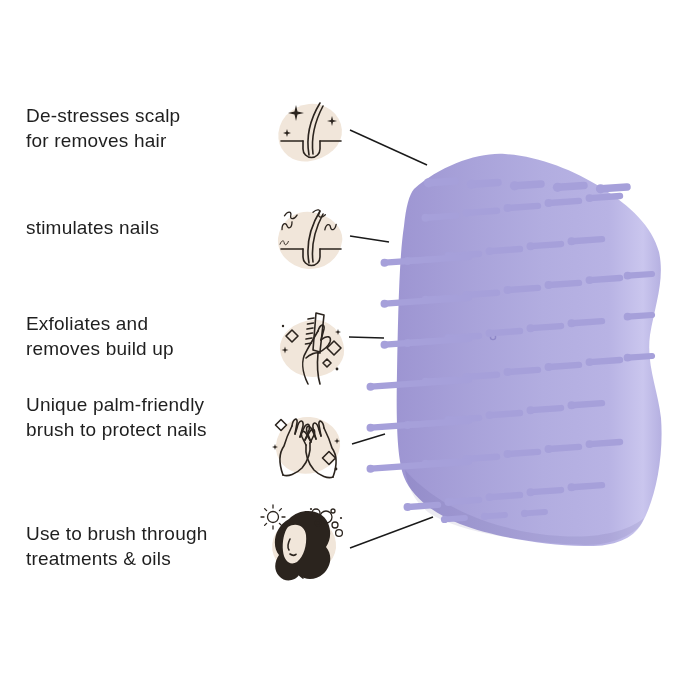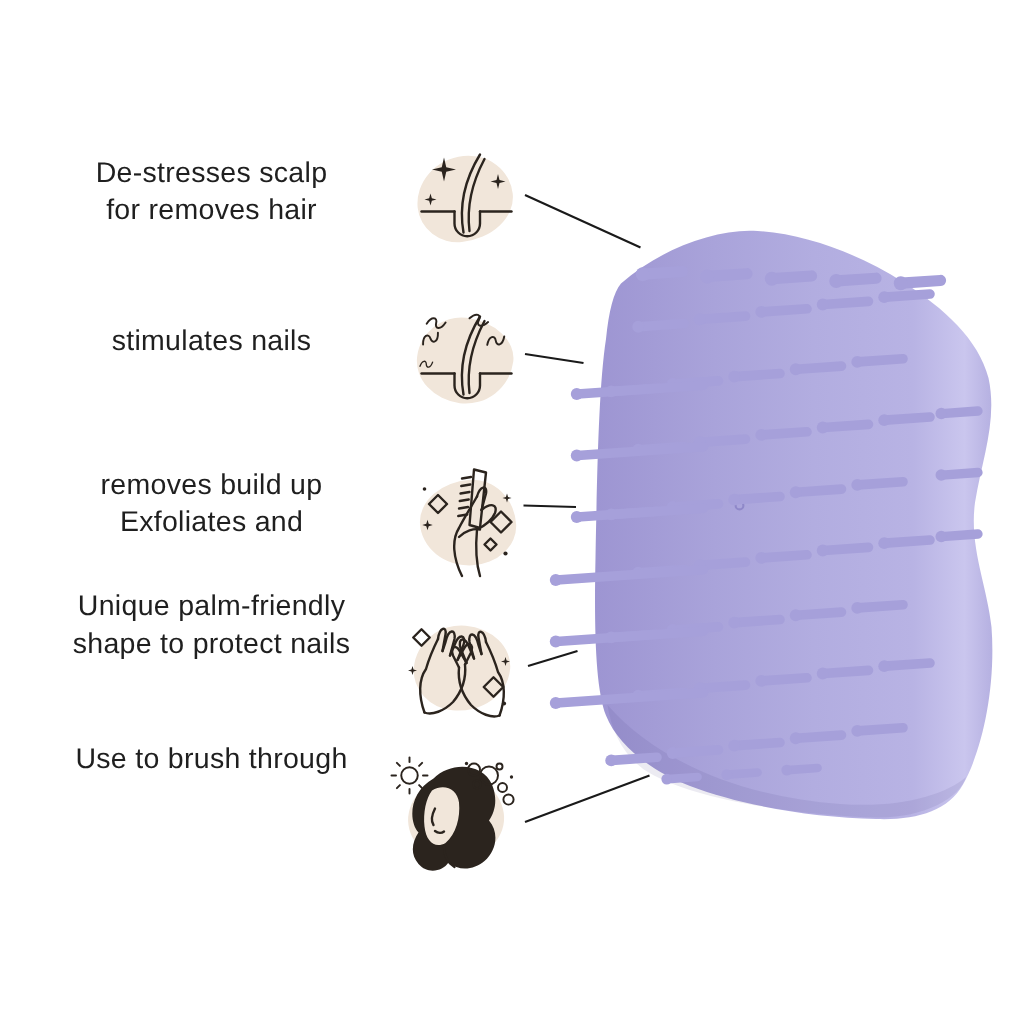--- a/index.html
+++ b/index.html
@@ -4,21 +4,21 @@
 <style>
   html,body{margin:0;padding:0;background:#ffffff;}
   .stage{
     position:relative;width:679px;height:679px;background:var(--bg,#ffffff);
     overflow:hidden;font-family:"Liberation Sans",sans-serif;
   }
   .overlay{position:absolute;left:0;top:0;width:679px;height:679px;pointer-events:none;}
   .connector{stroke:var(--line-color,#1a1a1a);stroke-width:1.4;}
   
   .feature-text{
-    position:absolute;left:26px;width:230px;text-align:center;
+    position:absolute;left:26px;width:230px;text-align:left;
     font-size:19px;line-height:25px;color:var(--text-color,#1f1f1f);
     letter-spacing:.2px;
   }
   .feature-text span{display:block;}
   .icon-blob{
     position:absolute;width:64px;height:57px;background:var(--blob-color,#f1e6da);
   }
   .blob-a{border-radius:53% 47% 58% 42% / 55% 50% 50% 45%;transform:rotate(-6deg);}
   .blob-b{border-radius:46% 54% 50% 50% / 52% 44% 56% 48%;transform:rotate(7deg);}
   .blob-c{border-radius:55% 45% 48% 52% / 48% 55% 45% 52%;transform:rotate(-3deg);}
@@ -238,22 +238,22 @@
     <g class="ink-thin">
       <path transform="translate(12,26) rotate(-20)" d="M0,6 C2,0 6,0 6,4 C6,8 10,8 12,2"></path>
       <path transform="translate(18,12) rotate(15)" d="M0,6 C2,0 6,0 6,4 C6,8 10,8 12,2"></path>
       <path transform="translate(48,9) rotate(30)" d="M0,6 C2,0 6,0 6,4 C6,8 10,8 12,2"></path>
       <path transform="translate(56,26) rotate(-8)" d="M0,6 C2,0 6,0 6,4 C6,8 10,8 12,2"></path>
       <path transform="translate(12,42) scale(0.7)" d="M0,6 C2,0 6,0 6,4 C6,8 10,8 12,2"></path>
     </g>
   </svg>
 
   <div class="feature-text" style="top:311px">
+    <span>Exfoliates and</span>
     <span>removes build up</span>
-    <span>Exfoliates and</span>
   </div>
   <div class="icon-blob blob-c" style="left:280px;top:320px"></div>
   <svg class="icon-art" style="left:270px;top:306px" viewBox="0 0 84 84">
     <g class="ink">
       <path d="M46,7 L54,9 L50,46 L43,44 Z"></path>
       <path d="M44,12 l-6,1"></path>
         <path d="M43.5,17 l-6,1"></path>
         <path d="M43,22 l-6,1"></path>
       <path d="M42.5,27 l-6,1"></path>
         <path d="M42,32 l-6,1"></path>
@@ -272,21 +272,21 @@
     <g class="ink-fill">
       <path transform="translate(15,44)" d="M0,-3.5 L0.8,-0.8 L3.5,0 L0.8,0.8 L0,3.5 L-0.8,0.8 L-3.5,0 L-0.8,-0.8 Z"></path>
       <path transform="translate(68,26)" d="M0,-3 L0.7,-0.7 L3,0 L0.7,0.7 L0,3 L-0.7,0.7 L-3,0 L-0.7,-0.7 Z"></path>
       <circle cx="67" cy="63" r="1.4"></circle>
         <circle cx="13" cy="20" r="1.2"></circle>
     </g>
   </svg>
 
   <div class="feature-text" style="top:392px">
     <span>Unique palm-friendly</span>
-    <span>shape to protect nails</span>
+    <span>brush to protect nails</span>
   </div>
   <div class="icon-blob blob-d" style="left:276px;top:417px"></div>
   <svg class="icon-art" style="left:266px;top:403px" viewBox="0 0 84 84">
     <g class="ink">
       <path d="M17,72 C13,61 13,50 18,43 C20,36 23,29 26,23"></path>
       <path d="M26,23 C27,15 32,14 31,20 L29,31"></path>
       <path d="M29,31 L31,25 C33,16 38,16 37,23 L34,34"></path>
       <path d="M34,34 L37,27 C40,19 45,20 43,27 L39,37"></path>
       <path d="M39,37 L43,30 C46,24 50,26 48,32 L44,40"></path>
       <path d="M44,40 C45,50 41,59 36,65 C30,71 22,74 17,72"></path>
@@ -301,22 +301,23 @@
       <path transform="translate(15,22)" d="M0,-5.5 L5.5,0 L0,5.5 L-5.5,0 Z"></path>
       <path transform="translate(63,55)" d="M0,-6.5 L6.5,0 L0,6.5 L-6.5,0 Z"></path>
     </g>
     <g class="ink-fill">
       <path transform="translate(9,44)" d="M0,-3 L0.7,-0.7 L3,0 L0.7,0.7 L0,3 L-0.7,0.7 L-3,0 L-0.7,-0.7 Z"></path>
       <path transform="translate(71,38)" d="M0,-3 L0.7,-0.7 L3,0 L0.7,0.7 L0,3 L-0.7,0.7 L-3,0 L-0.7,-0.7 Z"></path>
       <circle cx="70" cy="66" r="1.4"></circle>
     </g>
   </svg>
 
-  <div class="feature-text" style="top:494px">
+  <div class="feature-text" style="top:521px">
     <span>Use to brush through</span>
+    <span>treatments &amp; oils</span>
   </div>
   <div class="icon-blob blob-e" style="left:272px;top:517px"></div>
   <svg class="icon-art" style="left:260px;top:504px" viewBox="0 0 84 84">
     <path class="ink-fill" d="M29,15 C41,3 62,5 68,19 C72,29 70,37 66,43 C73,51 71,63 63,70 C56,76 46,77 39,71 C35,77 25,79 19,72 C13,65 15,57 19,51 C12,43 13,24 29,15 Z"></path>
     <path class="face-fill" d="M28,23 C36,18 45,22 46,31 C47,41 44,52 37,58 C30,62 24,57 23,47 C22,38 24,28 28,23 Z"></path>
     <g class="ink">
       <path d="M30,35 C28,39 27,43 29,46"></path>
       <path d="M30,50 c2,1.5 4.5,1.5 6,0.3"></path>
       <path d="M36,60 C36,66 38,71 43,74"></path>
     </g>

